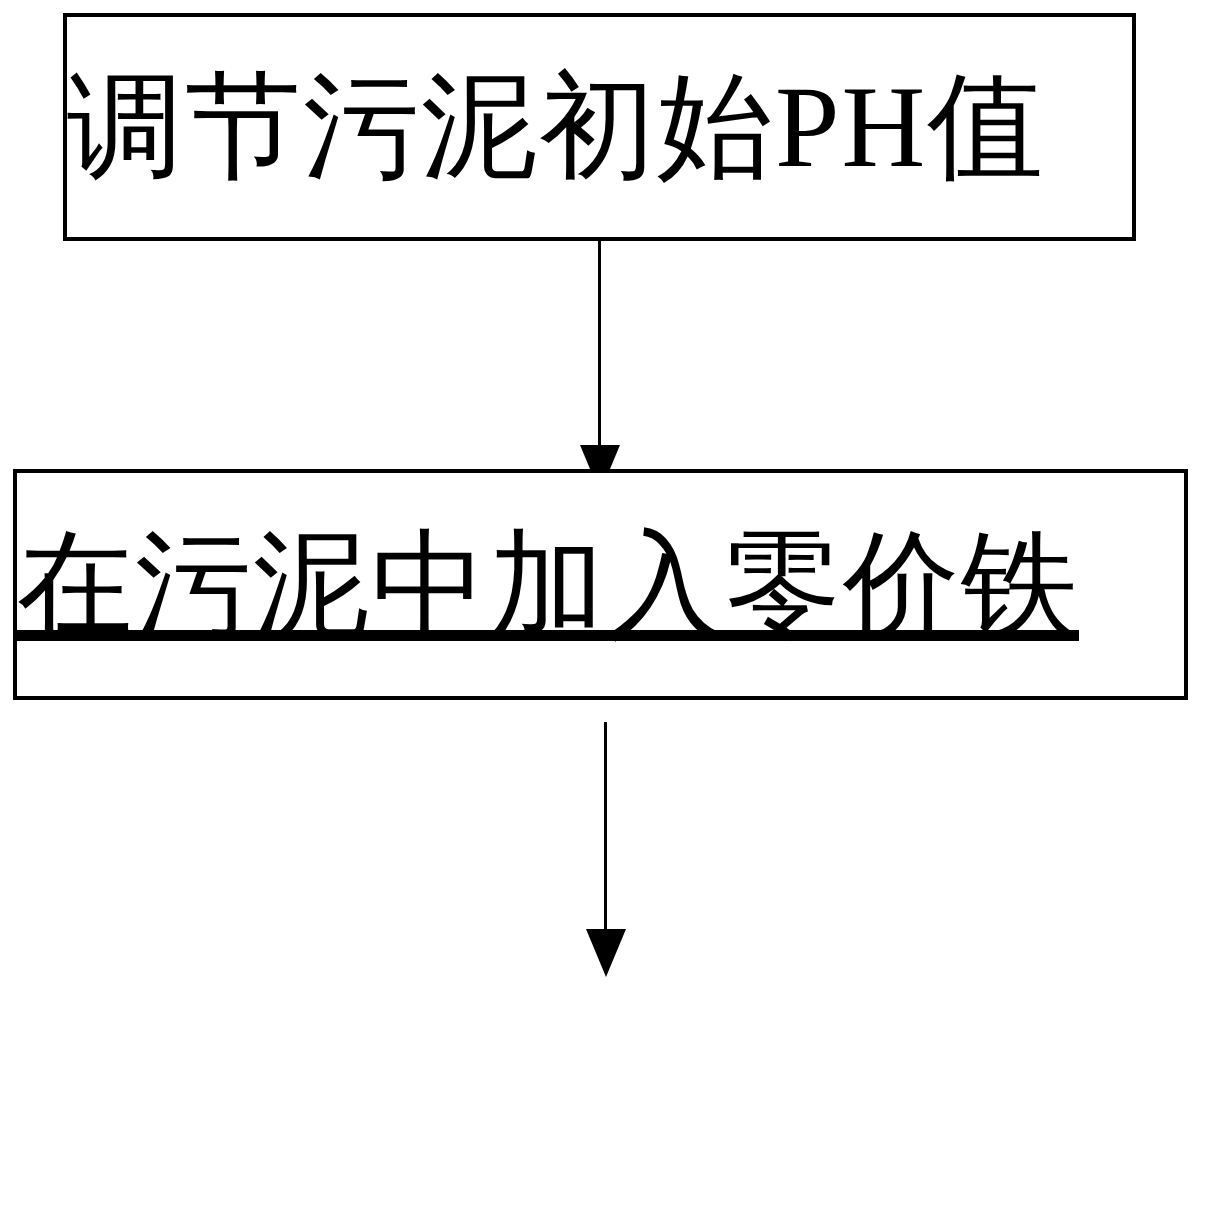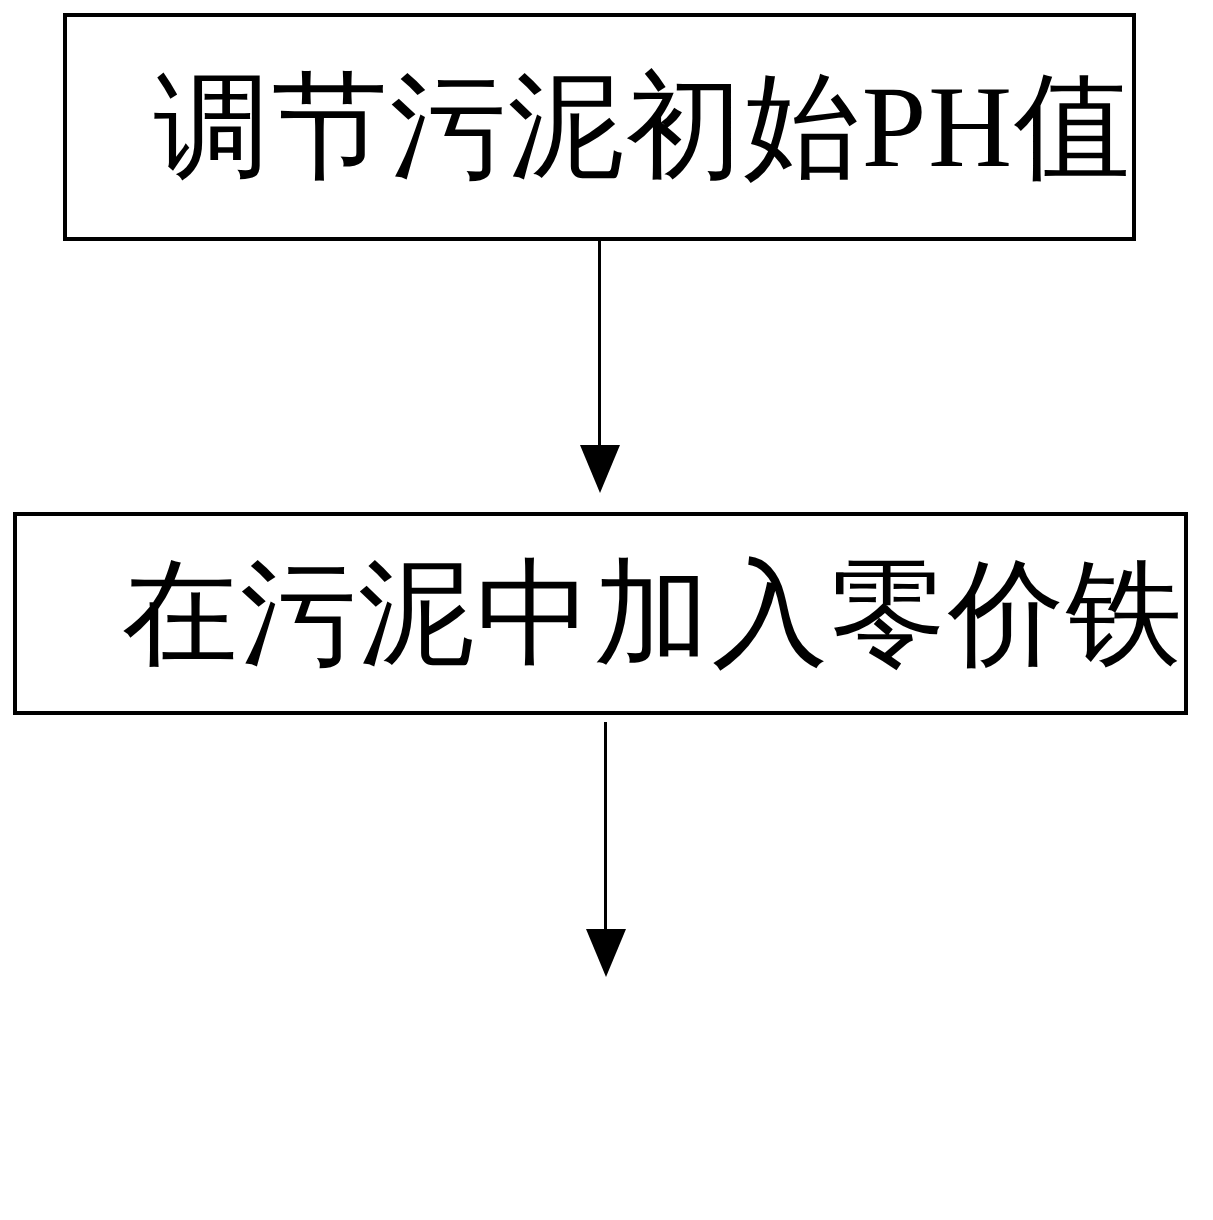--- a/index.html
+++ b/index.html
@@ -15,32 +15,31 @@
     overflow: hidden;
     font-family: "Liberation Serif", "DejaVu Serif", serif;
   }
   .step {
     position: absolute;
     box-sizing: border-box;
     border: 4px solid var(--line, #000000);
     background: var(--bg, #ffffff);
     display: flex;
     align-items: center;
-    justify-content: flex-end;
-    padding-left: 16px;
+    justify-content: flex-start;
   }
   .step-label {
     color: var(--ink, #000000);
     font-size: 116px;
     line-height: 1;
     letter-spacing: 2px;
     white-space: nowrap;
   }
   .step1 { left: 63px;  top: 13px;  width: 1073px; height: 228px; }
-  .step2 { left: 13px;  top: 512px; width: 1175px; height: 203px; }
+  .step2 { left: 13px;  top: 469px; width: 1175px; height: 231px; text-decoration: underline; }
   .step3 { left: 13px;  top: 977px; width: 1186px; height: 228px; }
 
   .arrow { position: absolute; }
   .arrow-line {
     position: absolute;
     width: 3px;
     background: var(--line, #000000);
     left: 0; top: 0;
   }
   .arrow-head {

